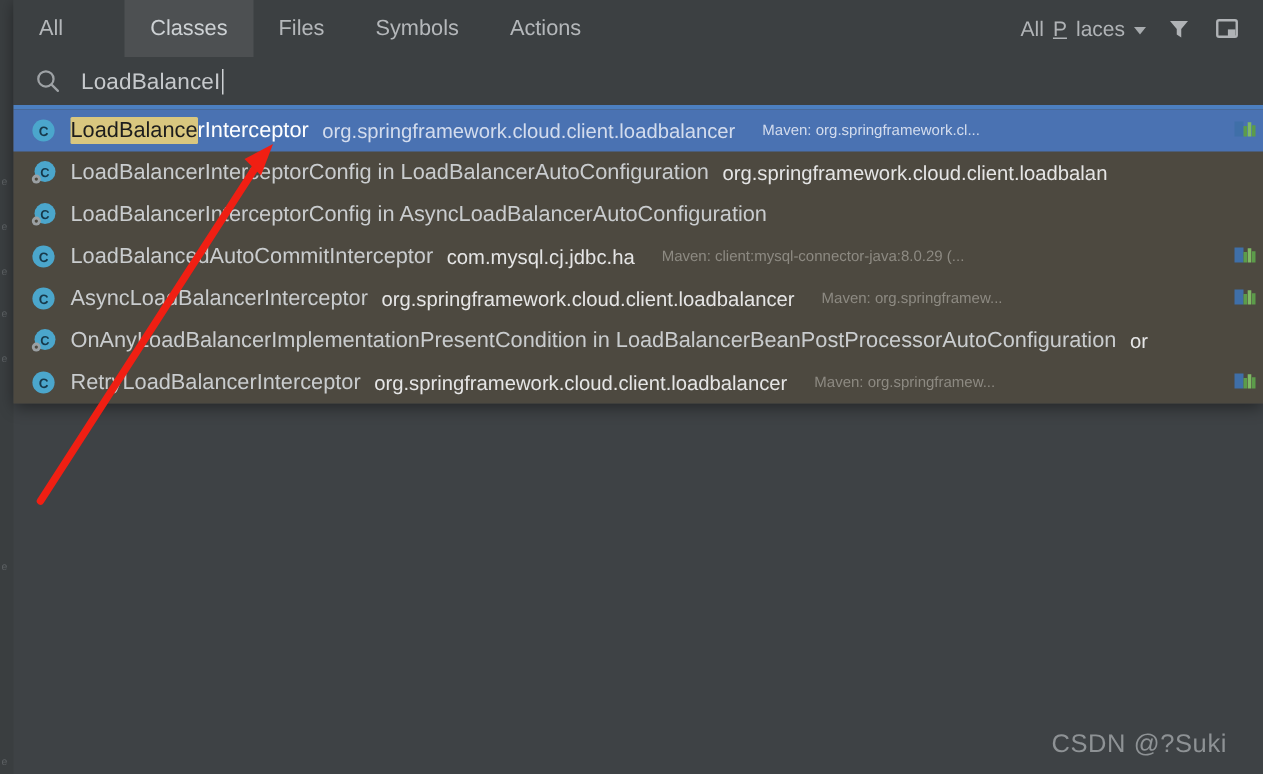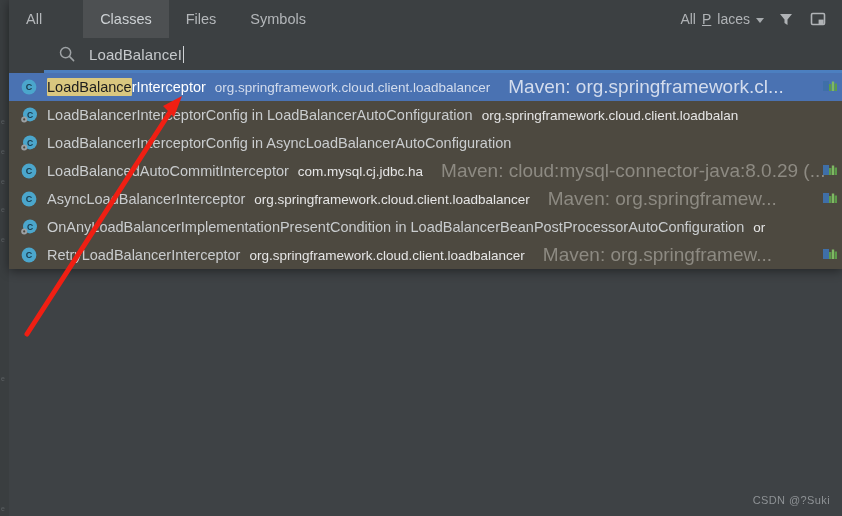--- a/index.html
+++ b/index.html
@@ -109,21 +109,20 @@
 
   
   .searchrow {
     position: relative;
     height: 32px;
     background: #3c4042;
     display: flex;
     align-items: center;
     padding-left: 14px;
     border-bottom: 3px solid #4c7fc0;
-    margin-left: 35px;
   }
   .search-glyph {
     width: 18px; height: 18px;
     margin-right: 13px;
     flex: 0 0 auto;
   }
   .search-text {
     font-size: 15px;
     color: #c6c9cc;
     letter-spacing: .1px;
@@ -174,21 +173,21 @@
     padding: 1px 0;
   }
   .row-sub {
     font-size: 13.5px;
     color: #e5e5e5;
     margin-left: 9px;
     white-space: pre;
   }
   .row.selected .row-sub { color: #d3dced; }
   .row-maven {
-    font-size: 19px;
+    font-size: 10px;
     color: #8d8a82;
     margin-left: 18px;
     white-space: pre;
   }
   .row.selected .row-maven { color: #d3dced; }
   .row-right {
     position: absolute;
     right: 3px;
     top: 5px;
     width: 18px; height: 18px;
@@ -197,23 +196,23 @@
   
   .arrow-layer {
     position: absolute;
     inset: 0;
     pointer-events: none;
   }
 
   
   .watermark {
     position: absolute;
-    right: 12px;
+    right: 24px;
     bottom: 10px;
-    font-size: 11px;
+    font-size: 17px;
     color: #8e9295;
     letter-spacing: .4px;
     white-space: nowrap;
   }
 </style>
 </head>
 <body>
 
 <div class="screen">
 
@@ -236,20 +235,23 @@
         </div>
       <div class="tab active">
           <span>Classes</span>
         </div>
       <div class="tab">
           <span>Files</span>
         </div>
       <div class="tab">
           <span>Symbols</span>
         </div>
+      <div class="tab">
+          <span>Actions</span>
+        </div>
 
       <div class="tabbar-right">
         <div class="places">
           <span>All </span>
             <span class="mnemonic">P</span>
             <span>laces</span>
           <span class="chev"></span>
         </div>
         <div class="icon-btn">
           <svg width="16" height="16" viewBox="0 0 16 16" aria-hidden="true">
@@ -327,21 +329,21 @@
 
       <div class="row">
         <span class="row-icon">
           <svg width="18" height="18" viewBox="0 0 18 18" aria-hidden="true">
             <circle cx="9" cy="9" r="7.4" fill="#4ba6cc"></circle>
             <text x="9" y="12.4" font-family="Liberation Sans, sans-serif" font-size="9" font-weight="bold" fill="#17384a" text-anchor="middle">C</text>
           </svg>
         </span>
         <span class="row-main"><span>LoadBalancedAutoCommitInterceptor</span></span>
         <span class="row-sub">com.mysql.cj.jdbc.ha</span>
-        <span class="row-maven">Maven: cloud:mysql-connector-java:8.0.29 (...</span>
+        <span class="row-maven">Maven: client:mysql-connector-java:8.0.29 (...</span>
         <span class="row-right">
           <svg width="16" height="16" viewBox="0 0 16 16" aria-hidden="true">
             <rect x="1" y="3" width="6" height="10" fill="#3f6fa8"></rect>
             <rect x="7" y="6" width="2.4" height="7" fill="#5c9c4a"></rect>
             <rect x="9.8" y="3.5" width="2.4" height="9.5" fill="#7fb963"></rect>
             <rect x="12.6" y="5.5" width="2.4" height="7.5" fill="#5c9c4a"></rect>
           </svg>
         </span>
       </div>
 

